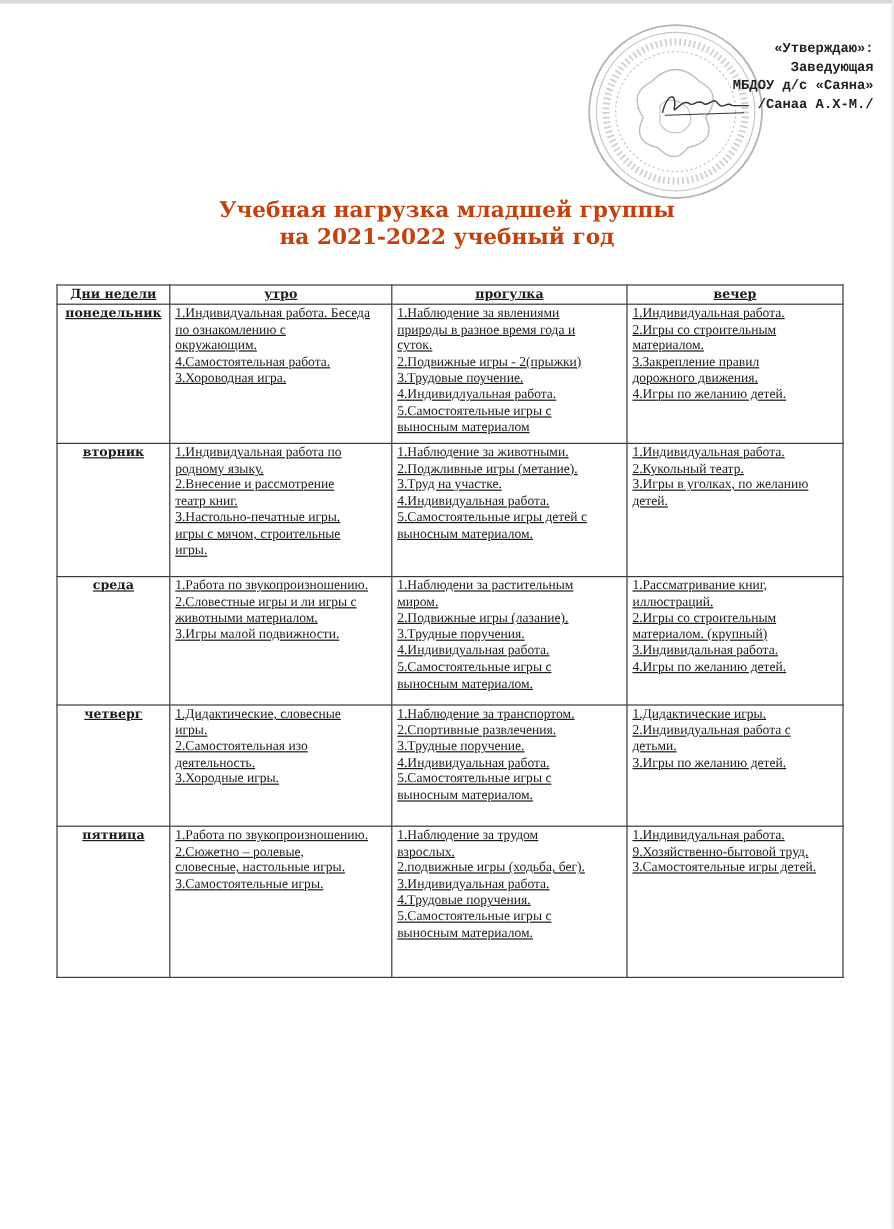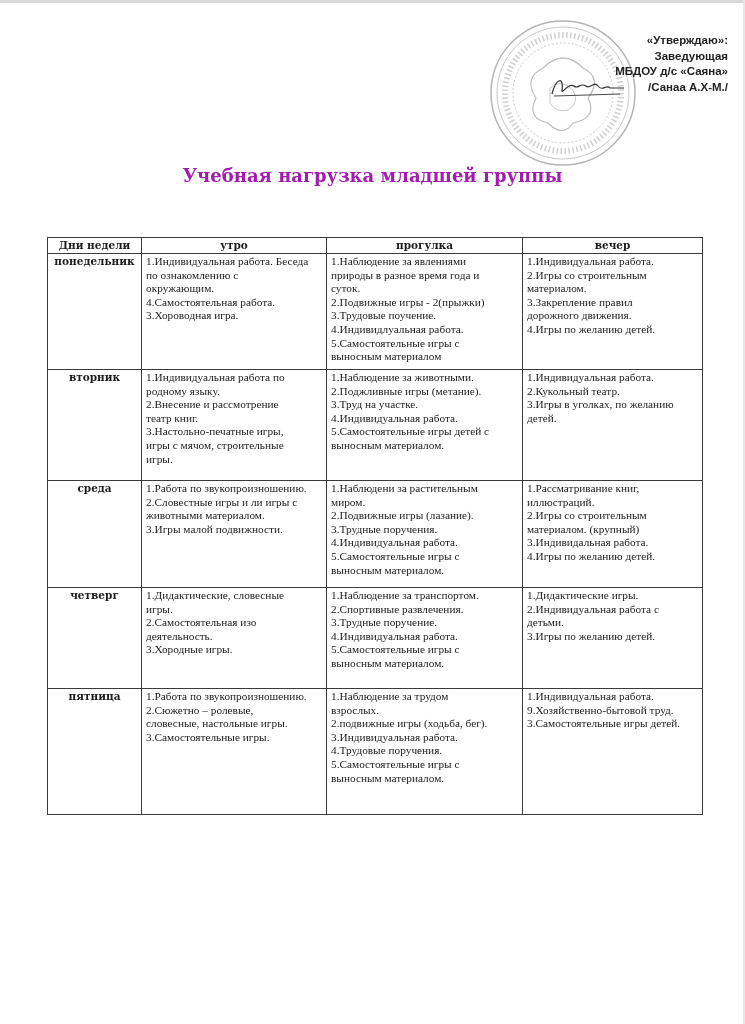--- a/index.html
+++ b/index.html
@@ -19,21 +19,21 @@
   }
   .right-edge {
     position: absolute; right: 0; top: 0; width: 2px; height: 1024px;
     background: #e6e6e6;
   }
   
   .approval {
     position: absolute;
     right: 17px; top: 33px;
     text-align: right;
-    font-family: Liberation Sans, sans-serif;
+    font-family: Liberation Mono, monospace;
     font-weight: bold;
     font-size: 11.5px;
     line-height: 15.5px;
     color: #222;
     z-index: 2;
   }
   .stamp {
     position: absolute;
     left: 488px; top: 18px;
     width: 150px; height: 150px;
@@ -49,36 +49,37 @@
   
   .title {
     position: absolute;
     left: 0; width: 745px;
     top: 165px;
     text-align: center;
     font-family: "DejaVu Serif", serif;
     font-weight: bold;
     font-size: 18px;
     line-height: 22px;
-    color: #a21caf;
+    color: #c2410c;
   }
   
   table.schedule {
     position: absolute;
     left: 47px; top: 237px;
     width: 655px;
     border-collapse: collapse;
     table-layout: fixed;
     font-size: 11.3px;
     line-height: 13.6px;
   }
   table.schedule th, table.schedule td {
     border: 1px solid #3a3a3a;
     vertical-align: top;
     padding: 1px 4px 2px 4px;
+    text-decoration: underline;
   }
   table.schedule th {
     font-family: "DejaVu Serif", serif;
     font-weight: bold;
     font-size: 10.5px;
     line-height: 13px;
     text-align: center;
     padding: 1px 2px;
   }
   td.day {
@@ -122,20 +123,21 @@
 
 <div class="approval">
   <span class="line">«Утверждаю»:</span>
   <span class="line">Заведующая</span>
   <span class="line">МБДОУ д/с «Саяна»</span>
   <span class="line">/Санаа А.Х-М./</span>
 </div>
 
 <div class="title">
   <span class="line">Учебная нагрузка младшей группы</span>
+  <span class="line">на 2021-2022 учебный год</span>
 </div>
 
 <table class="schedule">
   <colgroup>
     <col class="c-day">
       <col class="c-morning">
       <col class="c-walk">
       <col class="c-evening">
   </colgroup>
   <thead>

